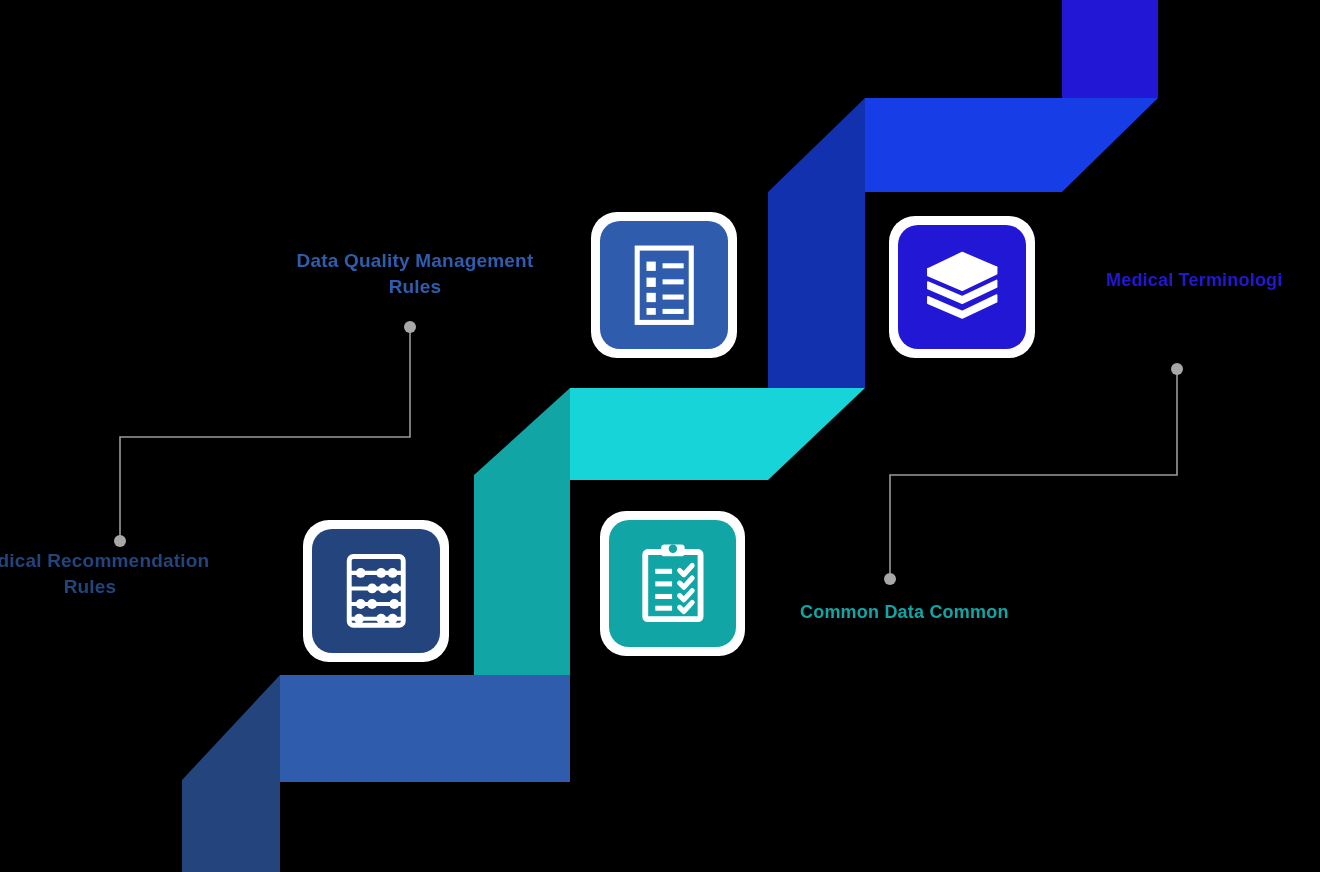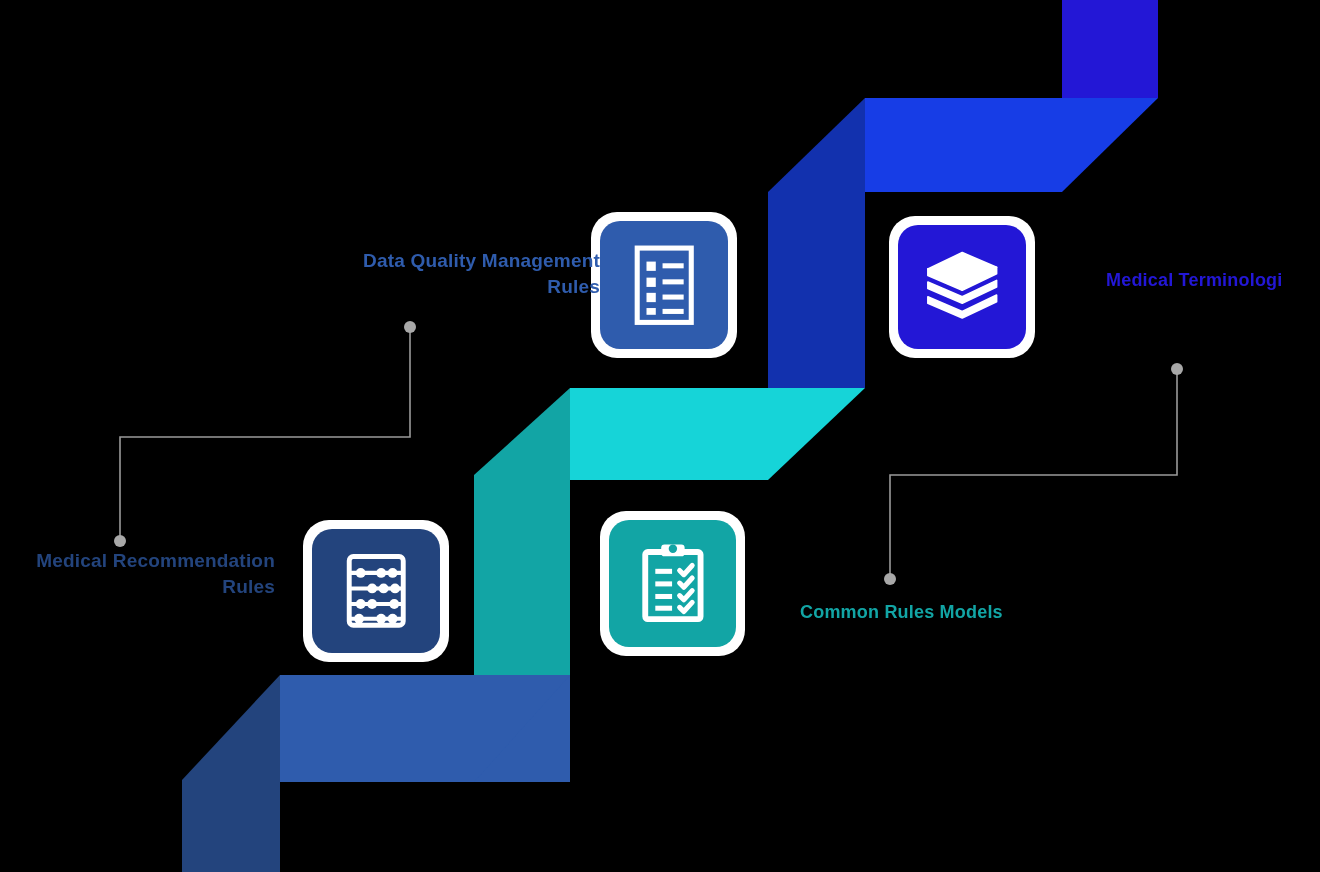--- a/index.html
+++ b/index.html
@@ -4,21 +4,21 @@
 <style>
   html,body{margin:0;padding:0;background:#000;}
   body{width:1320px;height:872px;overflow:hidden;font-family:"Liberation Sans",sans-serif;}
   #stage{position:relative;width:1320px;height:872px;background:#000;}
   #ribbon,#connectors{position:absolute;left:0;top:0;width:1320px;height:872px;}
   .icon-tile{position:absolute;border-radius:26px;background:#fff;padding:9px;box-sizing:border-box;
              display:flex;align-items:center;justify-content:center;}
   .icon-inner{width:100%;height:100%;border-radius:20px;display:flex;align-items:center;justify-content:center;}
   .icon-inner svg{width:66%;height:66%;display:block;}
   .lbl{position:absolute;font-weight:bold;letter-spacing:.2px;line-height:1.35;
-       text-align:right;white-space:pre-line;}
+       text-align:center;white-space:pre-line;}
   #lbl-dqm{left:230px;top:248px;width:370px;font-size:19px;color:#2F5CAD;}
   #lbl-mrr{left:-95px;top:548px;width:370px;font-size:19px;color:#23447D;}
   #lbl-cdm{left:800px;top:600px;width:330px;font-size:18px;color:#12A5A5;text-align:left;}
   #lbl-mt{left:1106px;top:268px;width:330px;font-size:18px;color:#2317D6;text-align:left;}
 </style>
 </head>
 <body>
 
 <div id="stage">
 
@@ -134,17 +134,17 @@
       </svg>
     </div>
   </div>
 
   <div class="lbl" id="lbl-dqm">Data Quality Management
 Rules</div>
 
   <div class="lbl" id="lbl-mrr">Medical Recommendation
 Rules</div>
 
-  <div class="lbl" id="lbl-cdm">Common Rules Models</div>
+  <div class="lbl" id="lbl-cdm">Common Data Common</div>
 
   <div class="lbl" id="lbl-mt">Medical Terminologi</div>
 
 </div>
 
 </body></html>

